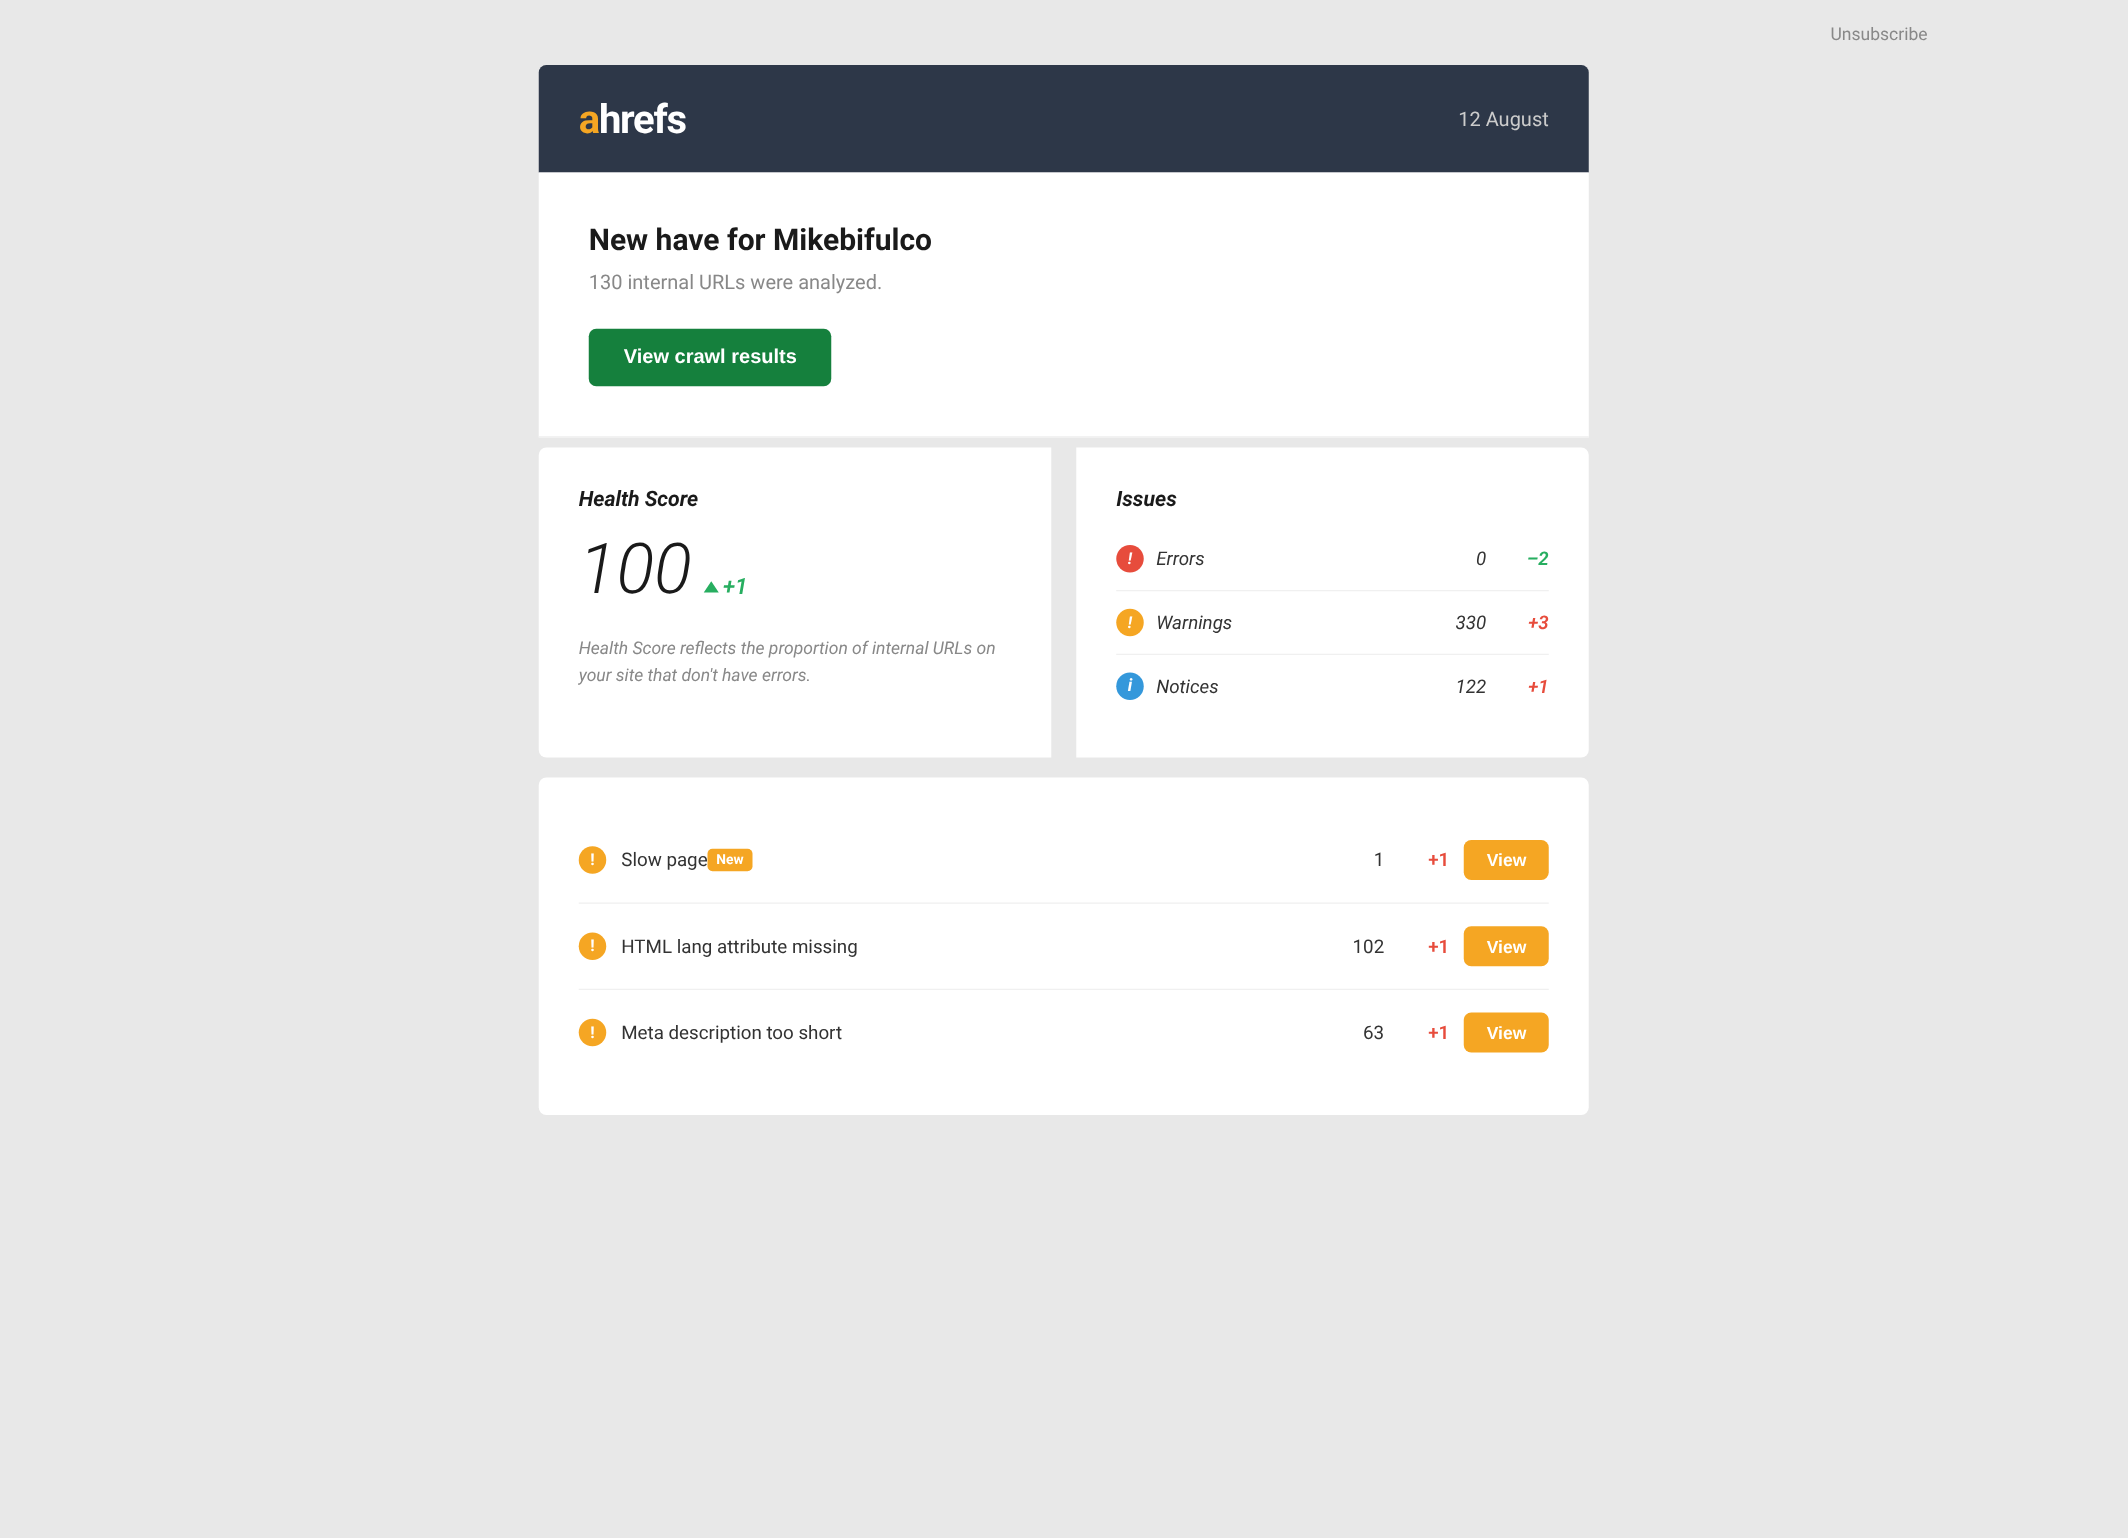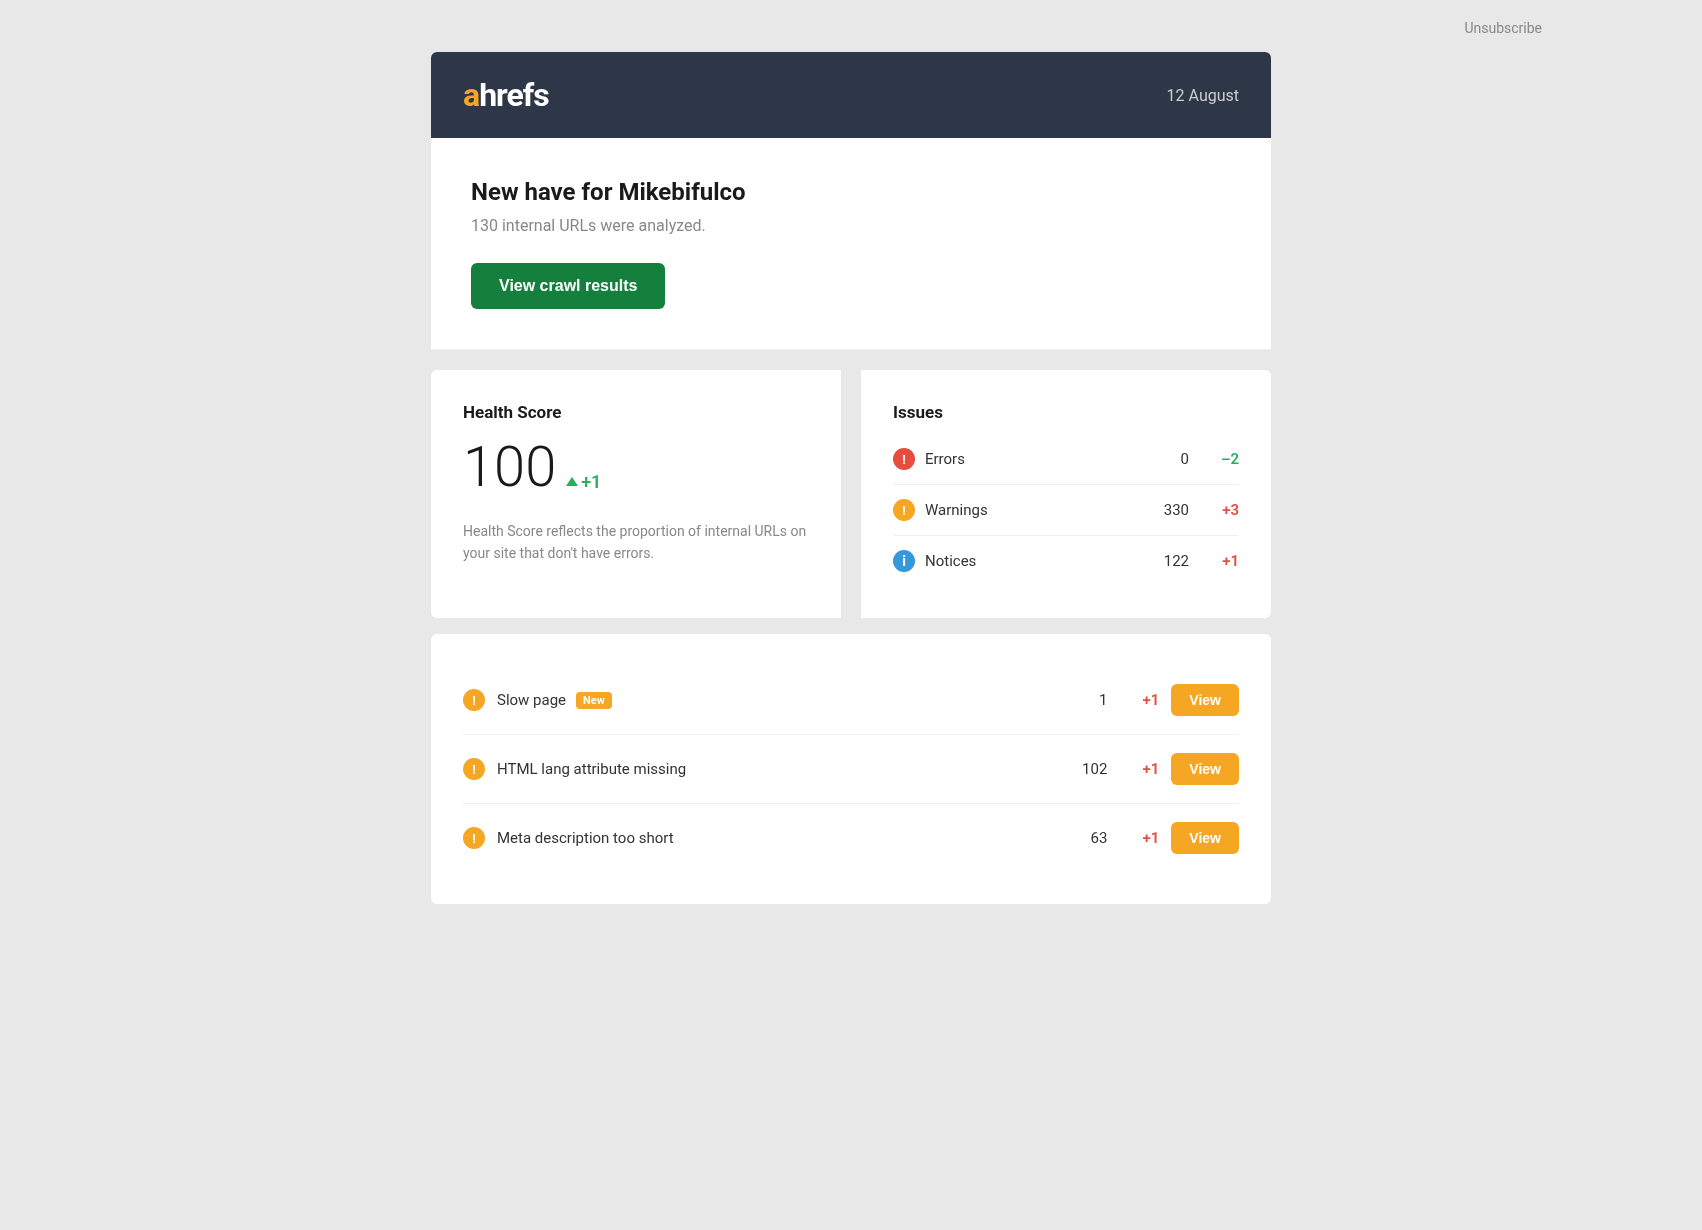--- a/index.html
+++ b/index.html
@@ -112,21 +112,22 @@
       font-weight: 600;
       cursor: pointer;
       display: inline-block;
     }
 
     
     .two-col-row {
       display: flex;
       gap: 12px;
       background: transparent;
-      margin-top: 20px;
+      margin-top: 8px;
+      font-style: italic;
     }
 
     .health-score-card {
       background: #fff;
       flex: 1;
       padding: 32px;
       border-radius: 6px 0 0 6px;
       margin-right: 8px;
     }
 
@@ -272,22 +273,21 @@
       padding: 18px 0;
       border-bottom: 1px solid #f0f0f0;
       gap: 12px;
     }
 
     .new-issue-label {
       flex: 1;
       font-size: 15px;
       color: #333;
       display: flex;
-      align-items: center;
-      gap: 10px;
+      gap: 0;
     }
 
     .new-badge {
       background-color: #f5a623;
       color: #fff;
       font-size: 11px;
       font-weight: 700;
       border-radius: 4px;
       padding: 2px 7px;
       display: inline-block;

